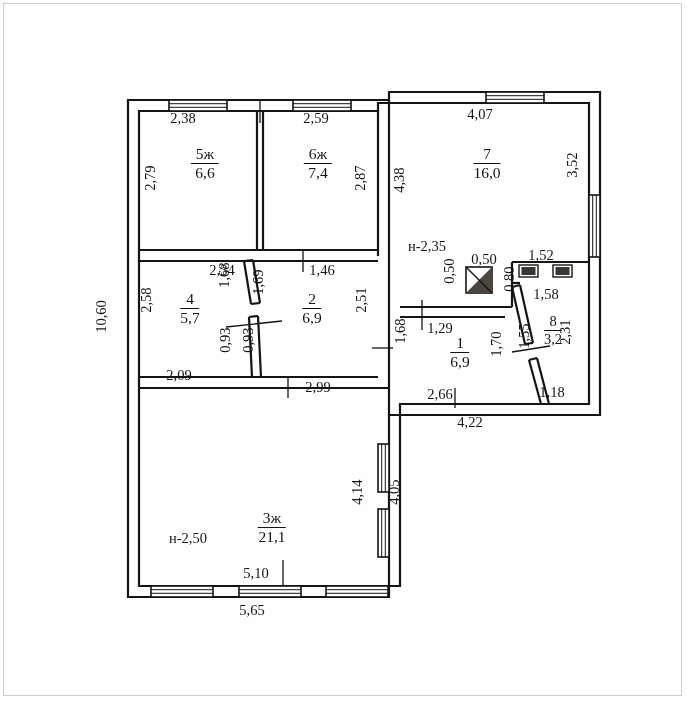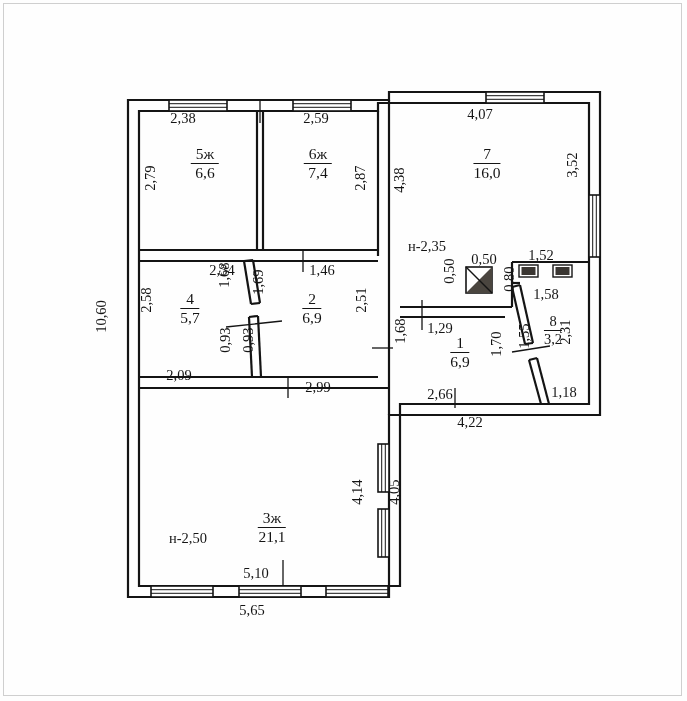--- a/index.html
+++ b/index.html
@@ -284,21 +284,21 @@
   <div class="lbl dim" style="left:480px; top:114px; transform:translate(-50%,-50%);">4,07</div>
   <div class="lbl dim" style="left:190px; top:270px; transform:translate(-50%,-50%);margin-left:32px;">2,34</div>
   <div class="lbl dim" style="left:322px; top:270px; transform:translate(-50%,-50%);">1,46</div>
   <div class="lbl dim" style="left:179px; top:375px; transform:translate(-50%,-50%);">2,09</div>
   <div class="lbl dim" style="left:318px; top:387px; transform:translate(-50%,-50%);">2,99</div>
   <div class="lbl dim" style="left:484px; top:259px; transform:translate(-50%,-50%);">0,50</div>
   <div class="lbl dim" style="left:541px; top:255px; transform:translate(-50%,-50%);">1,52</div>
   <div class="lbl dim" style="left:546px; top:294px; transform:translate(-50%,-50%);">1,58</div>
   <div class="lbl dim" style="left:440px; top:328px; transform:translate(-50%,-50%);">1,29</div>
   <div class="lbl dim" style="left:440px; top:394px; transform:translate(-50%,-50%);">2,66</div>
-  <div class="lbl dim" style="left:552px; top:392px; transform:translate(-50%,-50%);margin-left:12px;">1,18</div>
+  <div class="lbl dim" style="left:552px; top:392px; transform:translate(-50%,-50%);">1,18</div>
   <div class="lbl dim" style="left:470px; top:422px; transform:translate(-50%,-50%);">4,22</div>
   <div class="lbl dim" style="left:256px; top:573px; transform:translate(-50%,-50%);text-align:center;">5,10</div>
   <div class="lbl dim" style="left:252px; top:610px; transform:translate(-50%,-50%);">5,65</div>
 
   <div class="lbl dim-v rot90" style="left:110px; top:340px; transform:translate(-50%,-50%) rotate(-90deg);">10,60</div>
   <div class="lbl dim-v rot90" style="left:156px; top:198px; transform:translate(-50%,-50%) rotate(-90deg);">2,79</div>
   <div class="lbl dim-v rot90" style="left:366px; top:198px; transform:translate(-50%,-50%) rotate(-90deg);">2,87</div>
   <div class="lbl dim-v rot90" style="left:405px; top:200px; transform:translate(-50%,-50%) rotate(-90deg);">4,38</div>
   <div class="lbl dim-v rot90" style="left:578px; top:185px; transform:translate(-50%,-50%) rotate(-90deg);">3,52</div>
   <div class="lbl dim-v rot90" style="left:152px; top:320px; transform:translate(-50%,-50%) rotate(-90deg);">2,58</div>

